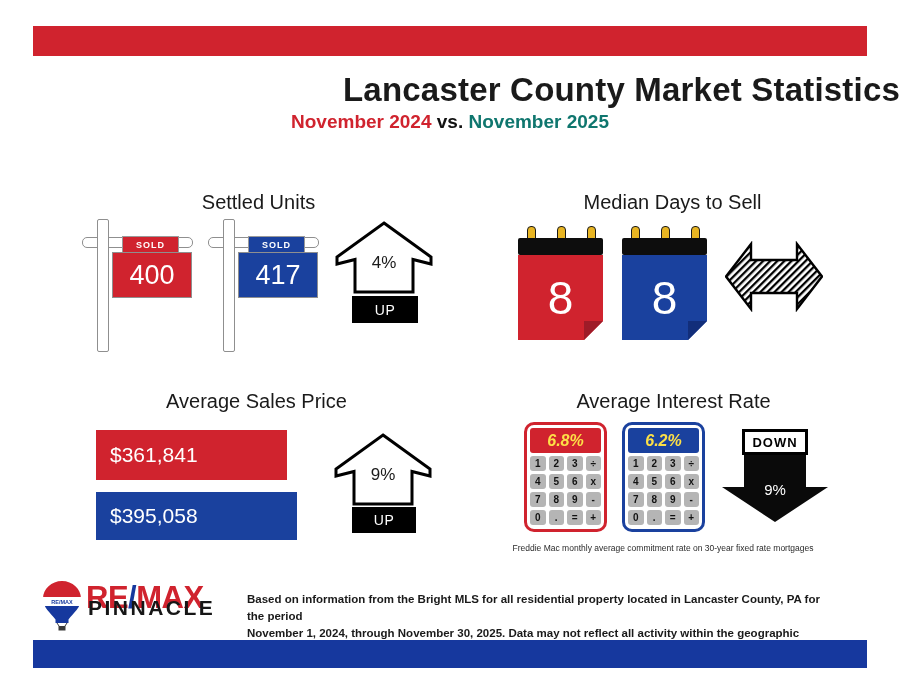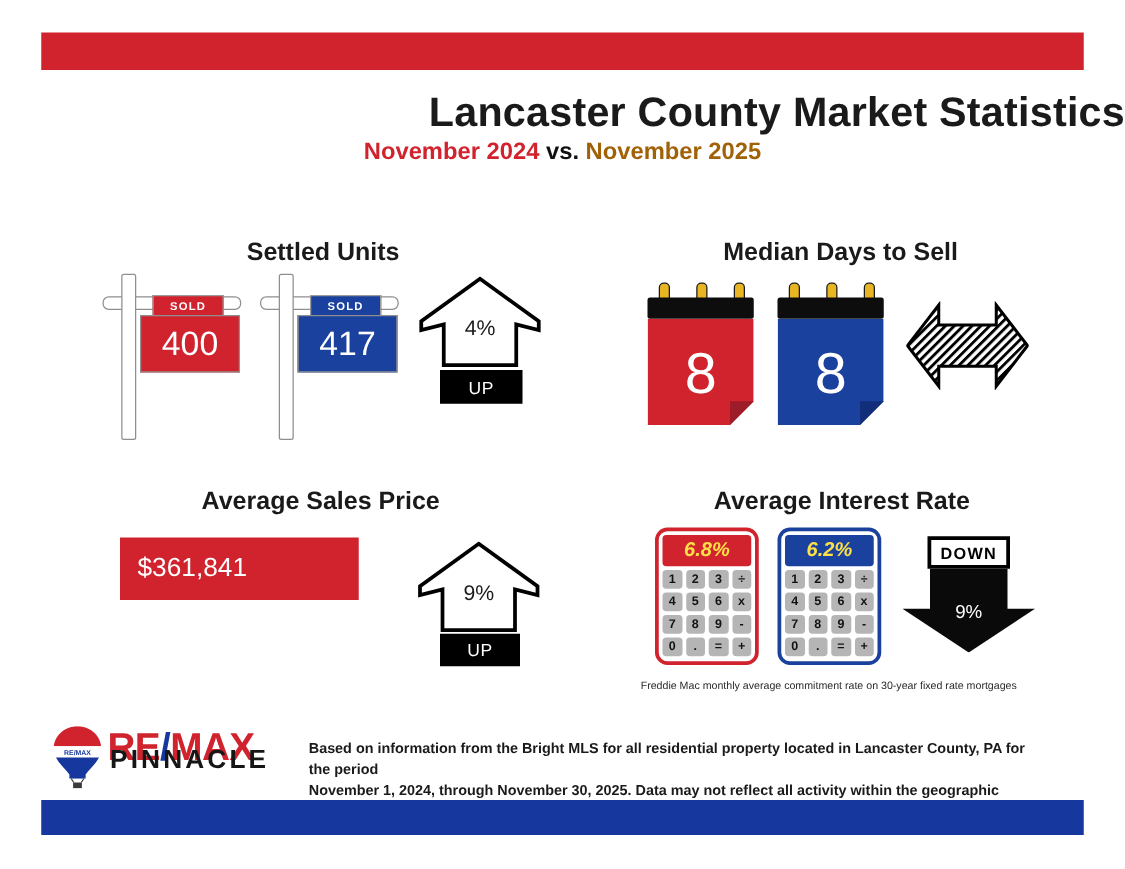--- a/index.html
+++ b/index.html
@@ -3,23 +3,23 @@
 <meta charset="utf-8">
 <style>
   html,body{margin:0;padding:0;background:#ffffff;}
   #canvas{position:relative;width:900px;height:695px;background:#fff;overflow:hidden;
           font-family:"Liberation Sans",sans-serif;color:#1a1a1a;}
   .abs{position:absolute;}
   
   .topbar{left:33px;top:26px;width:834px;height:30px;background:#d0232e;}
   .title{left:0;top:71px;width:900px;text-align:right;font-size:33px;font-weight:700;letter-spacing:0.2px;}
   .subtitle{left:0;top:111px;width:900px;text-align:center;font-size:19px;font-weight:700;}
-  .sub-red{color:#d0232e;} .sub-blue{color:#a16207;} .sub-black{color:#111;}
-  
-  .sec-title{width:345px;text-align:center;font-size:20px;font-weight:700;}
+  .sub-red{color:#d0232e;} .sub-blue{color:#0f766e;} .sub-black{color:#111;}
+  
+  .sec-title{width:345px;text-align:center;font-size:20px;font-weight:400;}
   
   .post{width:10px;background:#fff;border:1.5px solid #8f8f8f;border-radius:2px;height:131px;top:219px;}
   .crossbar{height:9px;background:#fff;border:1.5px solid #8f8f8f;border-radius:5px;top:237px;width:109px;}
   .rider{width:55px;height:15px;top:224px;border:1px solid #9a9a9a;color:#fff;font-size:9px;font-weight:700;
          letter-spacing:1px;display:flex;align-items:center;justify-content:center;margin-top:12px;}
   .hanger{width:3px;height:6px;top:247px;background:#aaa;}
   .panel{width:78px;height:44px;top:252px;border:1px solid #8f8f8f;color:#fff;font-size:27px;font-weight:500;
          display:flex;align-items:center;justify-content:center;}
   .bg-red{background:#d0232e;} .bg-blue{background:#1a419e;}
   
@@ -126,20 +126,21 @@
           <rect width="5" height="5" fill="#ffffff"></rect>
           <rect width="2.3" height="5" fill="#000000"></rect>
         </pattern>
       </defs>
       <polygon points="1,35.5 26,3 26,19 72,19 72,3 97,35.5 72,68 72,52 26,52 26,68" fill="url(#hatch)" stroke="#000000" stroke-width="2.4" stroke-linejoin="miter"></polygon>
     </svg>
   </div>
 
   <div class="abs sec-title" style="left:84px;top:390px;">Average Sales Price</div>
   <div class="abs pricebar bg-red" style="left:96px;top:430px;width:191px;height:50px;">$361,841</div>
+  <div class="abs pricebar bg-blue" style="left:96px;top:492px;width:201px;height:48px;">$395,058</div>
 
   <div class="abs arrow-box" style="left:333px;top:433px;">
     <svg width="100" height="74" viewBox="0 0 100 74">
       <path d="M50 2 L97 36 L97 43 L79 38.5 L79 71 L21 71 L21 38.5 L3 43 L3 36 Z" fill="#ffffff" stroke="#000000" stroke-width="3" stroke-linejoin="miter"></path>
     </svg>
     <div class="abs arrow-pct">9%</div>
   </div>
   <div class="abs upbox" style="left:352px;top:507px;width:64px;height:26px;">UP</div>
 
   <div class="abs sec-title" style="left:501px;top:390px;">Average Interest Rate</div>

